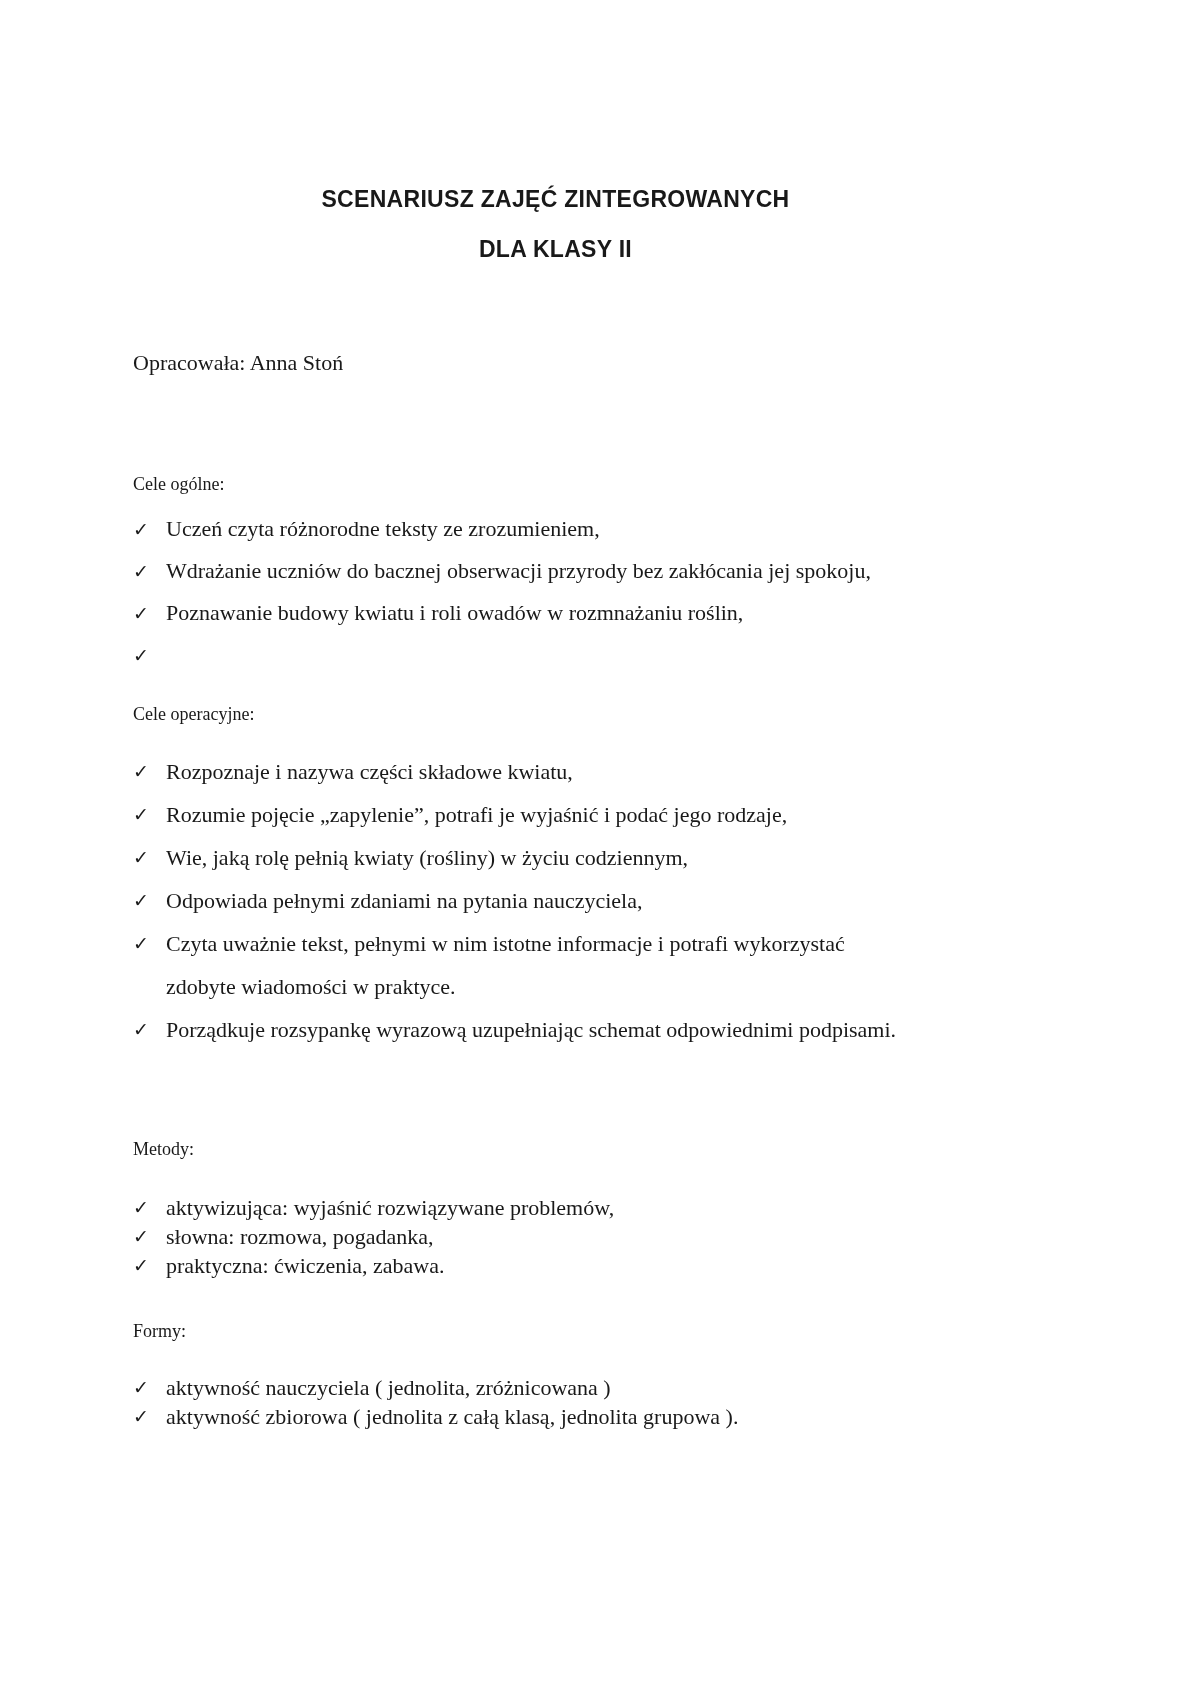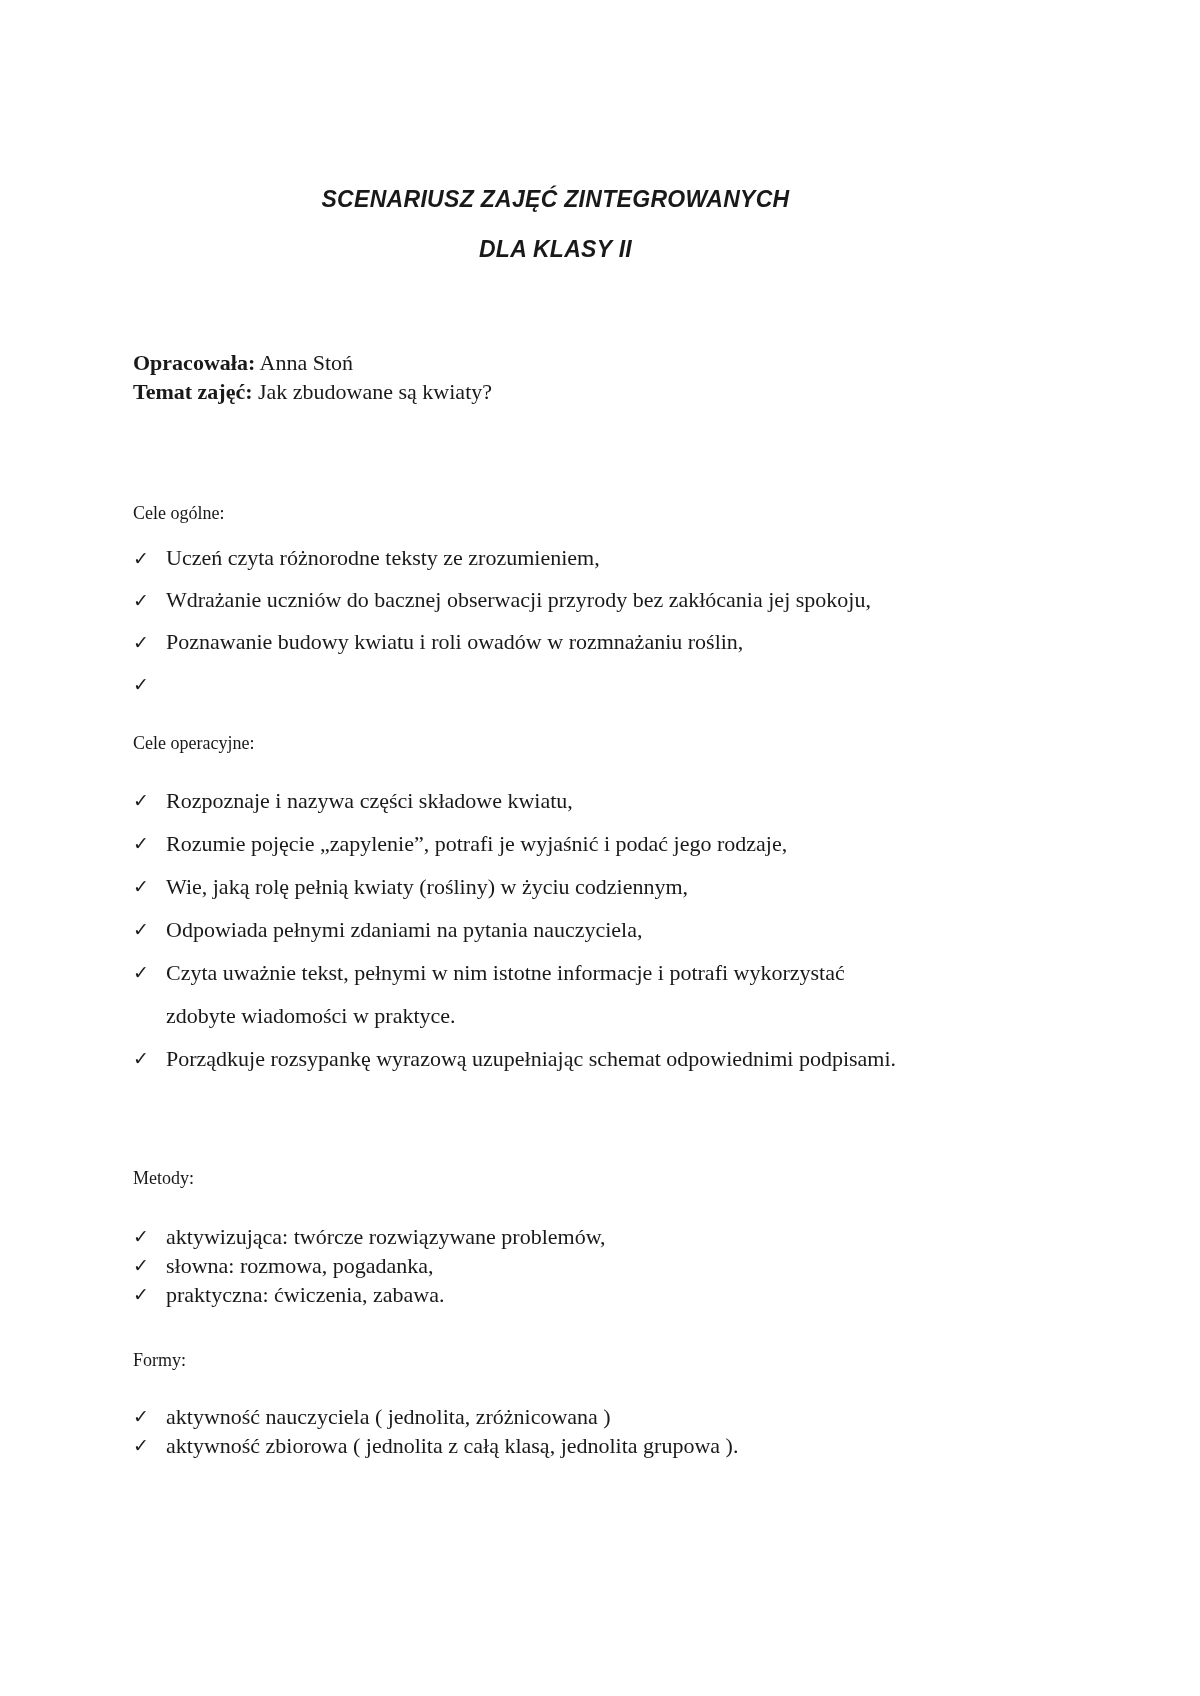--- a/index.html
+++ b/index.html
@@ -24,29 +24,28 @@
   }
   
   .doc-header {
     width: 845px;
     text-align: center;
     font-family: "Liberation Sans", sans-serif;
     font-weight: bold;
     font-size: 23px;
     line-height: 50px;
     letter-spacing: 0.3px;
-    font-style: italic;
   }
   
   .meta {
     margin-top: 74px;
     line-height: 29px;
   }
   .meta .b {
-    font-weight: bold;
+    font-weight: normal;
   }
   
   section {
     margin-top: 0;
   }
   section h2 {
     margin: 0;
     font-size: 18px;
     font-weight: normal;
     line-height: 29px;
@@ -97,24 +96,20 @@
   <header class="doc-header">
     <div>SCENARIUSZ ZAJĘĆ ZINTEGROWANYCH</div>
     <div>DLA KLASY II</div>
   </header>
 
   <div class="meta">
     <div class="meta-line">
       <span class="b">Opracowała:</span>
       <span>Anna Stoń</span>
     </div>
-    <div class="meta-line">
-      <span class="b">Temat zajęć:</span>
-      <span>Jak zbudowane są kwiaty?</span>
-    </div>
   </div>
 
   <div id="sections">
       <section data-section-id="cele-ogolne">
         <h2>Cele ogólne:</h2>
         <ul>
           <li><span class="check">✓</span><span class="item-text">Uczeń czyta różnorodne teksty ze zrozumieniem,</span></li>
           <li><span class="check">✓</span><span class="item-text">Wdrażanie uczniów do bacznej obserwacji przyrody bez zakłócania jej spokoju,</span></li>
           <li><span class="check">✓</span><span class="item-text">Poznawanie budowy kwiatu i roli owadów w rozmnażaniu roślin,</span></li>
           <li><span class="check">✓</span></li>
@@ -128,21 +123,21 @@
           <li><span class="check">✓</span><span class="item-text">Wie, jaką rolę pełnią kwiaty (rośliny) w życiu codziennym,</span></li>
           <li><span class="check">✓</span><span class="item-text">Odpowiada pełnymi zdaniami na pytania nauczyciela,</span></li>
           <li><span class="check">✓</span><span class="item-text">Czyta uważnie tekst, pełnymi w nim istotne informacje i potrafi wykorzystać
 zdobyte wiadomości w praktyce.</span></li>
           <li><span class="check">✓</span><span class="item-text">Porządkuje rozsypankę wyrazową uzupełniając schemat odpowiednimi podpisami.</span></li>
         </ul>
       </section>
       <section data-section-id="metody">
         <h2>Metody:</h2>
         <ul>
-          <li><span class="check">✓</span><span class="item-text">aktywizująca: twórcze rozwiązywane problemów,</span></li>
+          <li><span class="check">✓</span><span class="item-text">aktywizująca: wyjaśnić rozwiązywane problemów,</span></li>
           <li><span class="check">✓</span><span class="item-text">słowna: rozmowa, pogadanka,</span></li>
           <li><span class="check">✓</span><span class="item-text">praktyczna: ćwiczenia, zabawa.</span></li>
         </ul>
       </section>
       <section data-section-id="formy">
         <h2>Formy:</h2>
         <ul>
           <li><span class="check">✓</span><span class="item-text">aktywność nauczyciela ( jednolita, zróżnicowana )</span></li>
           <li><span class="check">✓</span><span class="item-text">aktywność zbiorowa ( jednolita z całą klasą, jednolita grupowa ).</span></li>
         </ul>

